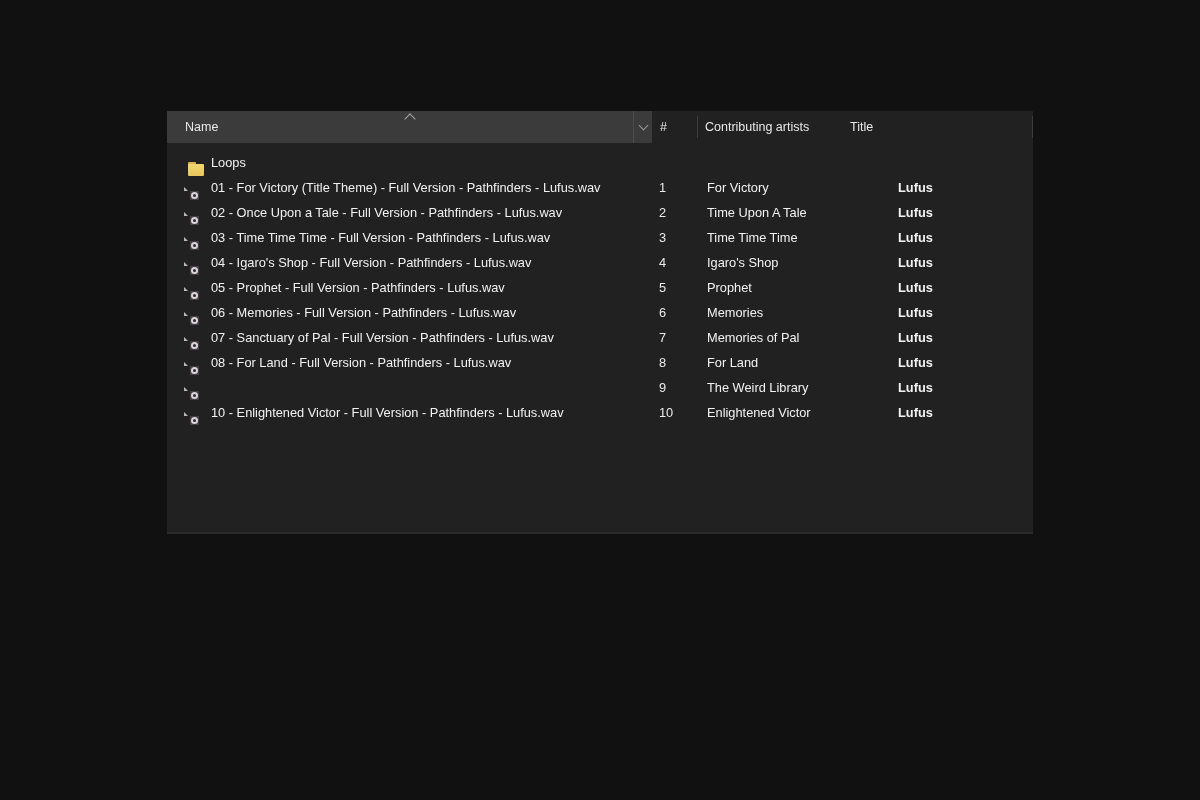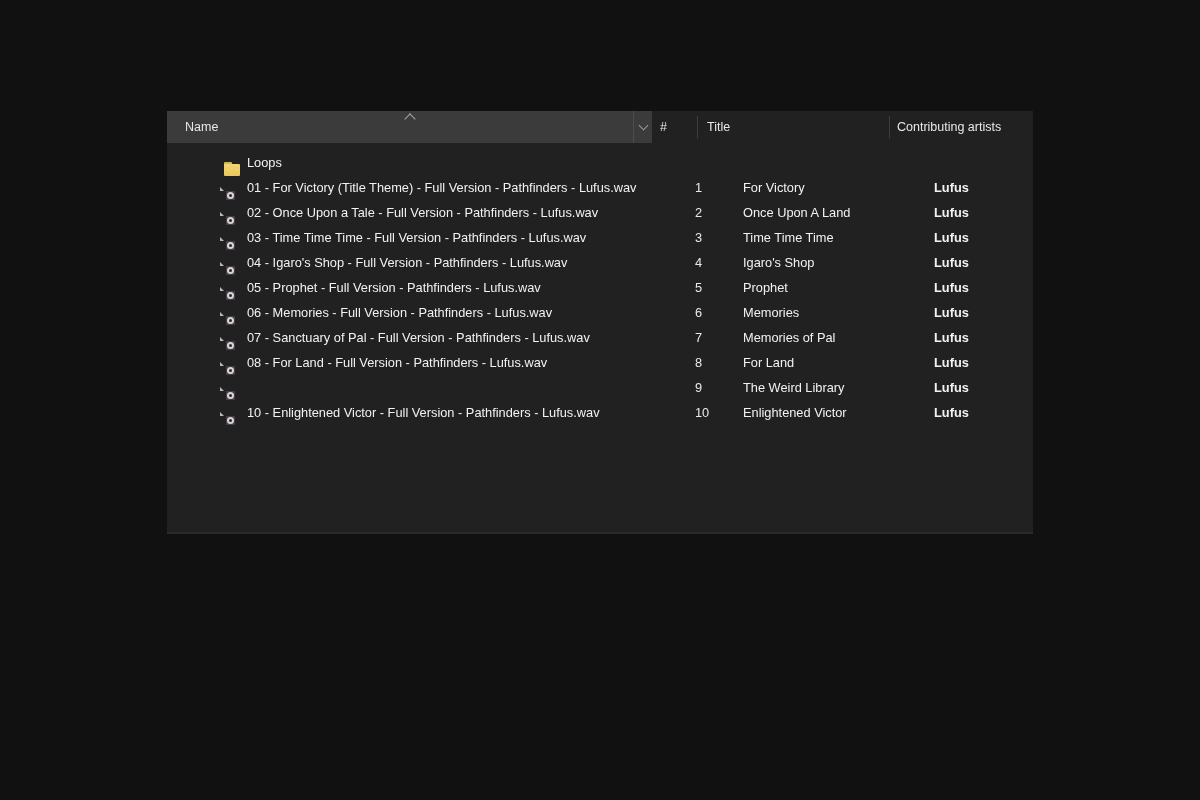--- a/index.html
+++ b/index.html
@@ -72,21 +72,21 @@
   .artists-header { width: 143px; padding-left: 7px; }
   .num-header::after, .title-header::after {
     content: "";
     position: absolute;
     right: 0; top: 5px;
     width: 1px; height: 22px;
     background: #3d3d3d;
   }
 
   
-  .rows-area { position: absolute; left: 0; top: 38px; width: 866px; padding-left: 36px; }
+  .rows-area { position: absolute; left: 0; top: 38px; width: 866px; }
   .list-row {
     position: relative;
     height: 25px;
     color: #f2f2f2;
     font-size: 12.8px;
   }
   .list-row .cell { position: absolute; top: 50%; transform: translateY(-50%); white-space: nowrap; }
   .cell.c-icon   { left: 21px; }
   .cell.c-name   { left: 44px; }
   .cell.c-num    { left: 492px; color: #eaeaea; }
@@ -156,25 +156,25 @@
       <div class="col-header name-header">
         <span class="sort-chevron"></span>
         <span>Name</span>
         <div class="dropdown-zone">
           <span class="chevron-down"></span>
         </div>
       </div>
       <div class="col-header num-header">
         <span>#</span>
       </div>
+      <div class="col-header artists-header">
+        <span>Contributing artists</span>
+      </div>
       <div class="col-header title-header">
         <span>Title</span>
-      </div>
-      <div class="col-header artists-header">
-        <span>Contributing artists</span>
       </div>
     </div>
 
     <div class="rows-area">
       <div class="list-row">
         <span class="cell c-icon">
           <span class="folder-icon">
             <span class="tab"></span><span class="body"></span>
           </span>
         </span>
@@ -204,21 +204,21 @@
         <span class="fold"></span>
         <span class="disc-square">
                 <span class="disc-ring">
                   <span class="disc-hole"></span>
                 </span>
               </span>
       </span>
     </span>
     <span class="cell c-name">02 - Once Upon a Tale - Full Version - Pathfinders - Lufus.wav</span>
     <span class="cell c-num">2</span>
-    <span class="cell c-title">Once Upon A Land</span>
+    <span class="cell c-title">Time Upon A Tale</span>
     <span class="cell c-artist">Lufus</span>
   </div>
 
   <div class="list-row">
     <span class="cell c-icon">
       <span class="audio-file-icon">
         <span class="fold"></span>
         <span class="disc-square">
                 <span class="disc-ring">
                   <span class="disc-hole"></span>

